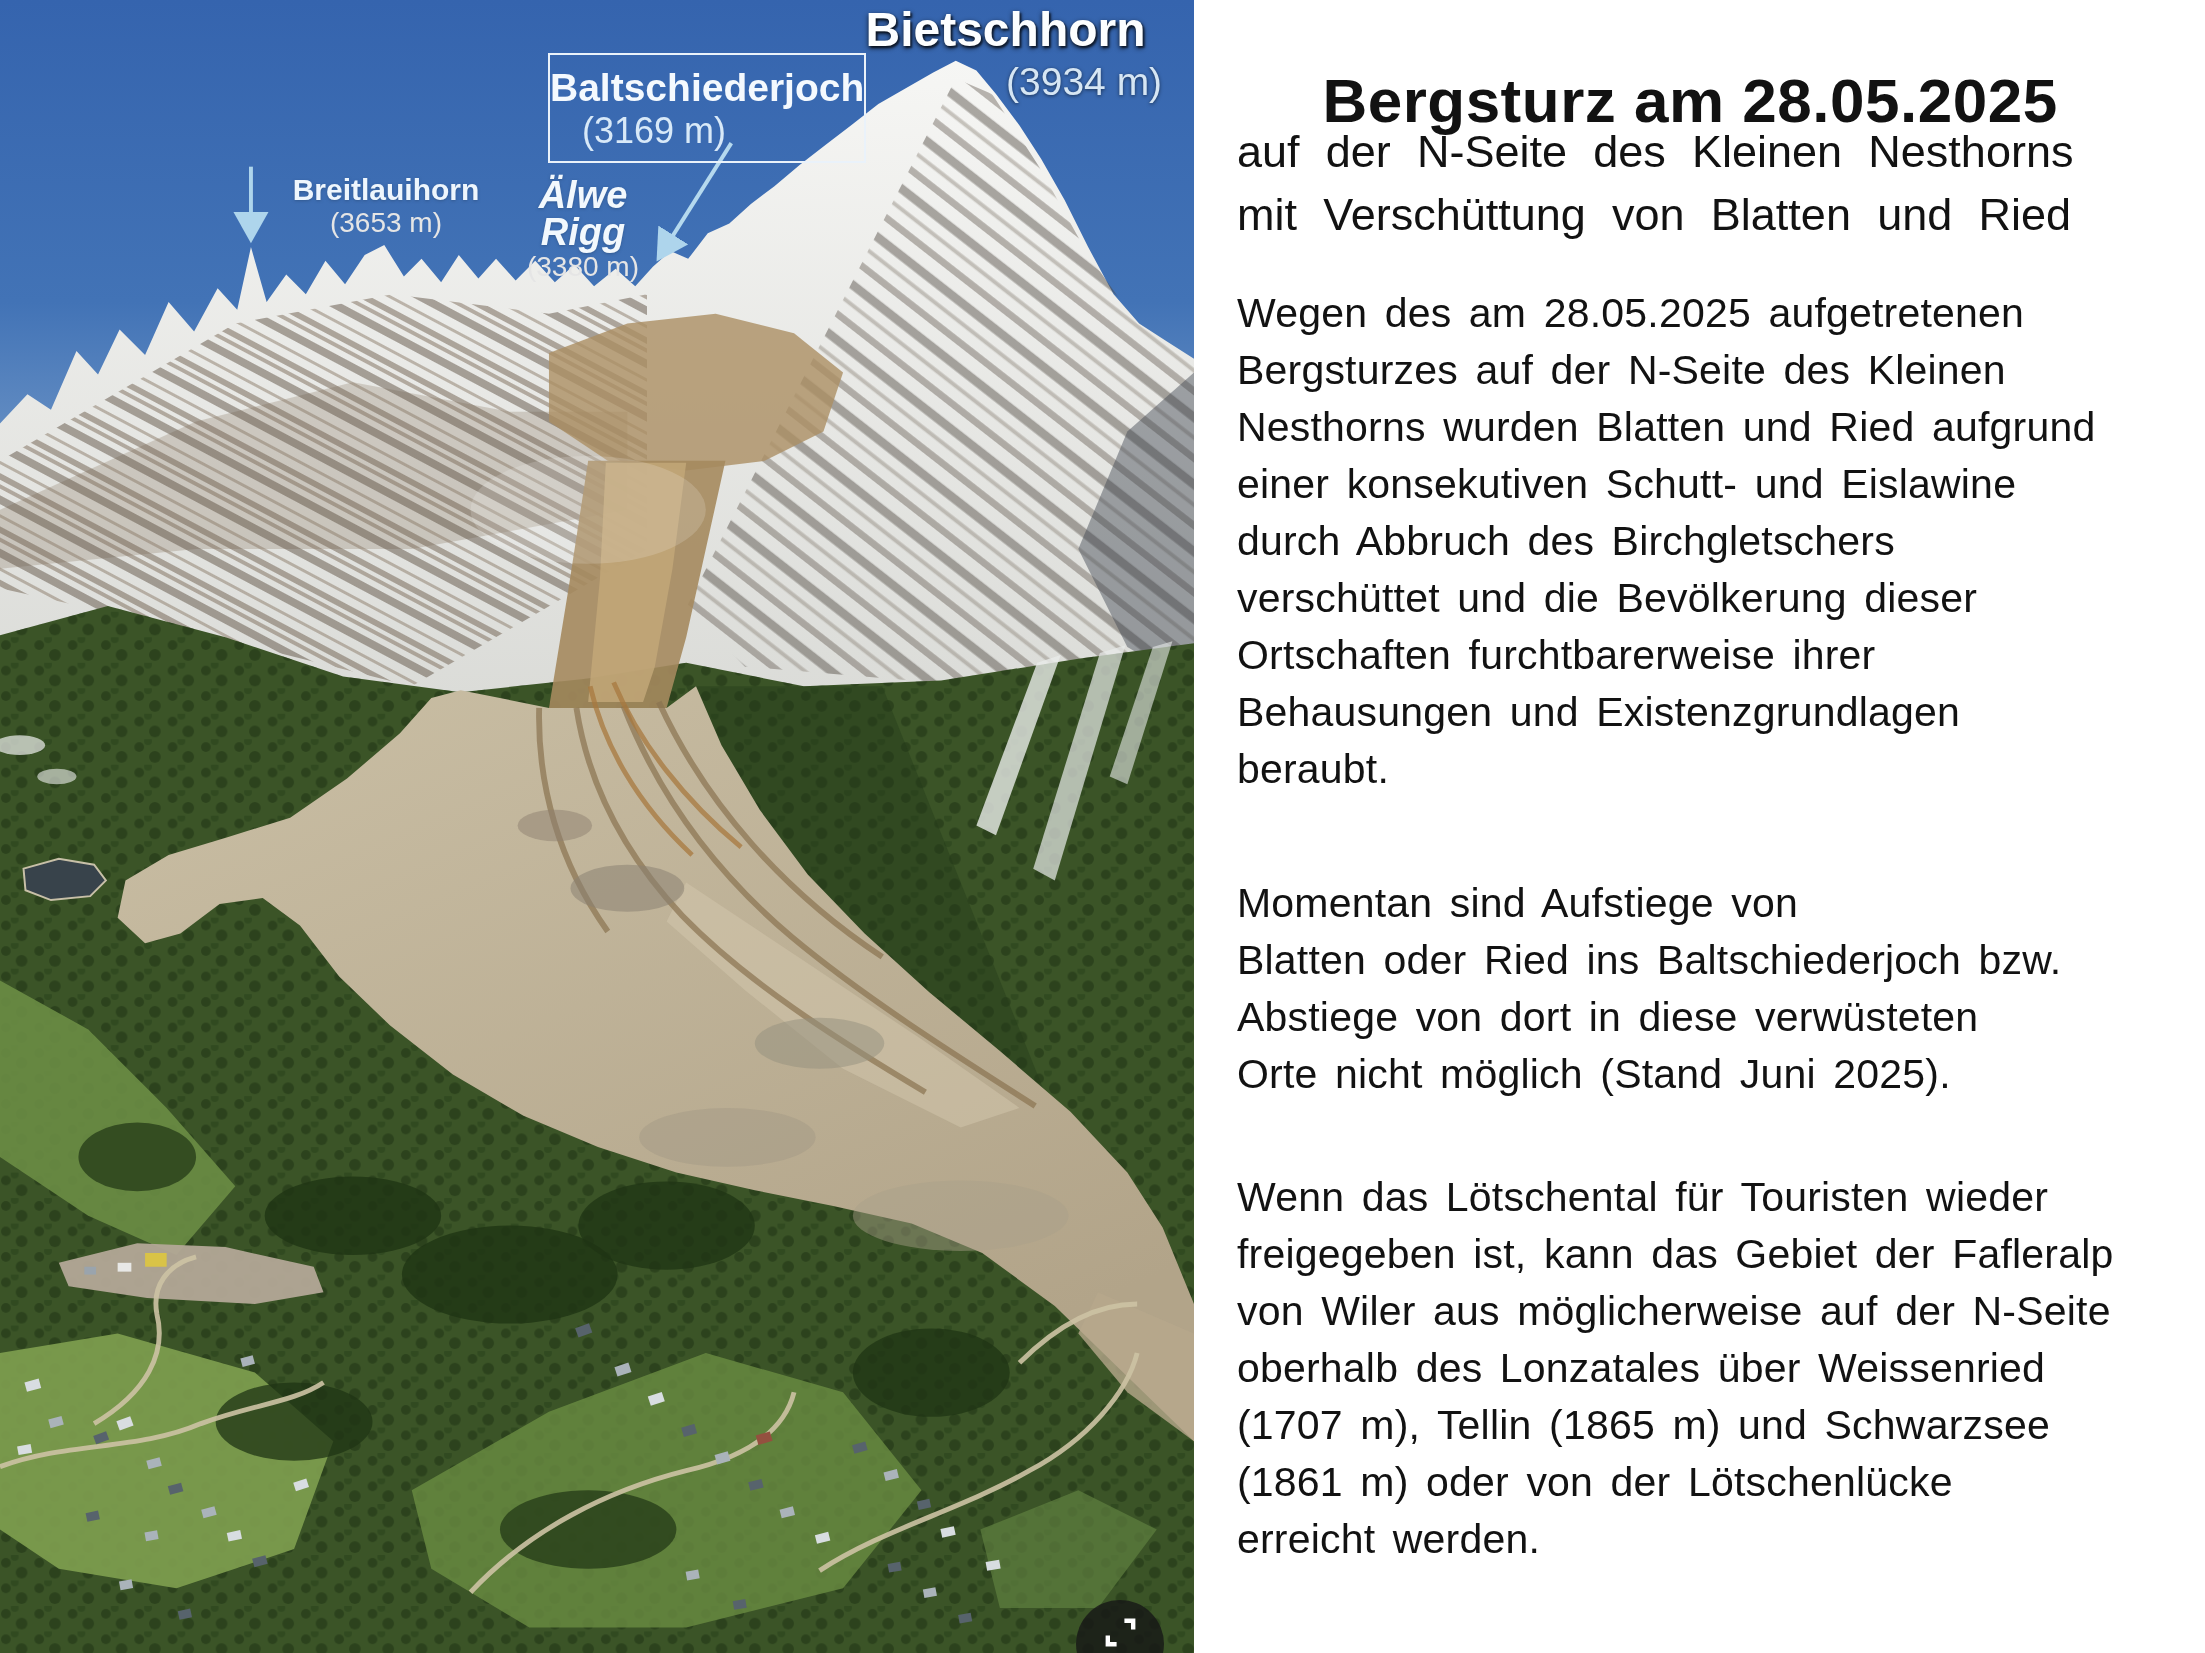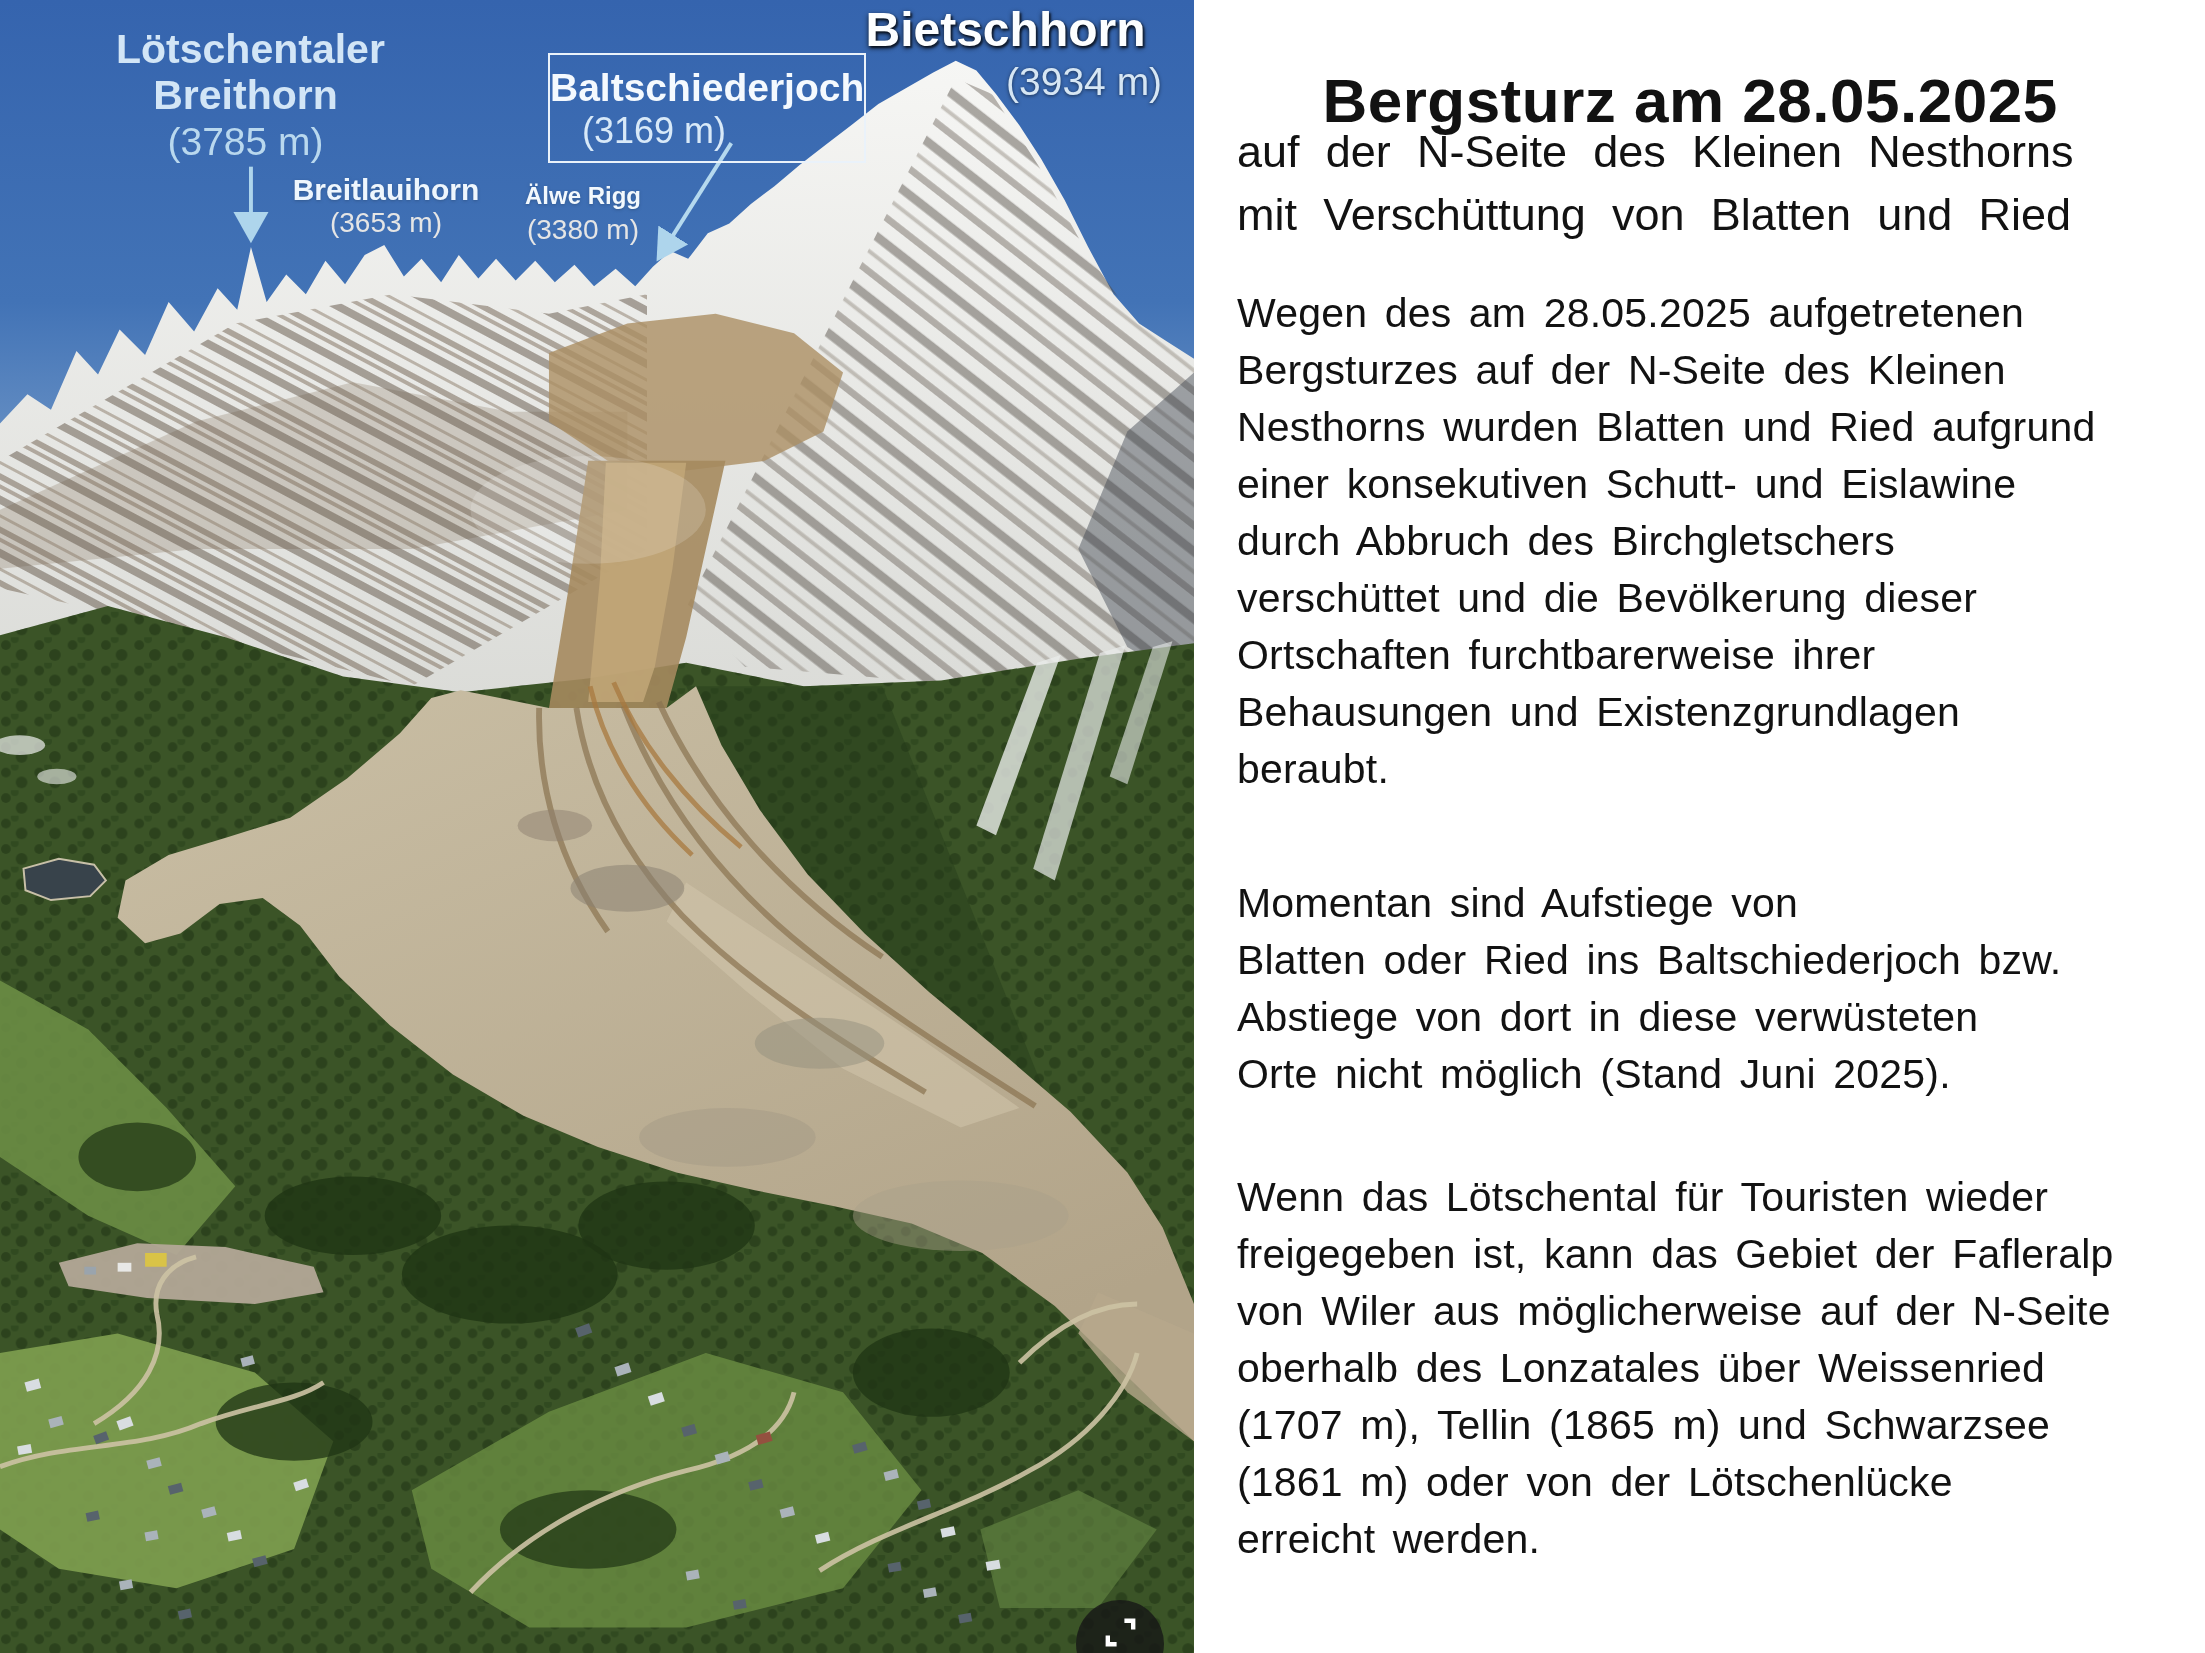--- a/index.html
+++ b/index.html
@@ -11,21 +11,21 @@
   .peak-label{position:absolute;text-align:center;pointer-events:none;}
   .peak-name{font-weight:bold;white-space:pre-line;}
   .peak-elev{white-space:pre-line;}
   .lbl-breithorn{left:116px;top:25.5px;width:259px;color:#d2e5f6;}
   .lbl-breithorn .peak-name{font-size:41px;line-height:46px;}
   .lbl-breithorn .peak-elev{font-size:39px;line-height:43px;color:#b9d8ee;margin-top:2.9px;}
   .lbl-breitlauihorn{left:282px;top:172px;width:208px;color:#eef6fd;}
   .lbl-breitlauihorn .peak-name{font-size:30px;line-height:35px;text-shadow:0 1px 2.9px rgba(40,70,110,.5);}
   .lbl-breitlauihorn .peak-elev{font-size:28px;line-height:32px;color:#e5e5e5;}
   .lbl-aelwerigg{left:494px;top:177px;width:178px;color:#f2f8fd;}
-  .lbl-aelwerigg .peak-name{font-size:24px;line-height:37px;text-shadow:0 1px 2.9px rgba(40,70,110,.5);}
+  .lbl-aelwerigg .peak-name{font-size:38px;line-height:37px;text-shadow:0 1px 2.9px rgba(40,70,110,.5);font-style:italic;}
   .lbl-aelwerigg .peak-elev{font-size:28px;line-height:32px;color:#e5e5e5;}
   .joch-box{position:absolute;left:548px;top:53px;width:314px;height:106px;border:2.9px solid #eaf2fa;
             text-align:left;color:#f4f9fe;}
   .joch-box .peak-name{font-size:39px;line-height:45px;margin-top:9.8px;}
   .joch-box .peak-elev{font-size:36px;line-height:41px;color:#d8e9f8;padding-left:32px;}
   .lbl-bietschhorn{left:843px;top:3.9px;width:325px;text-align:center;color:#fcfeff;}
   .lbl-bietschhorn .peak-name{font-size:48px;line-height:51px;
        text-shadow:0 2px 4.9px rgba(0,0,0,.8),2px 2px 2px rgba(0,0,0,.55);}
   .lbl-bietschhorn .peak-elev{font-size:39px;line-height:41px;color:#d6e6f4;text-align:right;
        padding-right:5.9px;margin-top:5.9px;text-shadow:0 1px 3.9px rgba(0,0,0,.55);}
@@ -218,25 +218,20 @@
           </g>
         <rect x="772" y="1462" width="15" height="10" fill="#94503f" transform="rotate(-16 779 1467)"></rect>
       </g>
 
       <g>
         <line x1="256" y1="170" x2="256" y2="240" stroke="#aed5ec" stroke-width="4" marker-end="url(#mArrow)"></line>
         <line x1="746" y1="146" x2="674" y2="260" stroke="#b5d9ee" stroke-width="4" marker-end="url(#mArrow)"></line>
       </g>
     </svg>
 
-    <div class="peak-label lbl-breithorn">
-      <div class="peak-name">Lötschentaler
-Breithorn</div>
-      <div class="peak-elev">(3785 m)</div>
-    </div>
     <div class="peak-label lbl-breitlauihorn">
       <div class="peak-name">Breitlauihorn</div>
       <div class="peak-elev">(3653 m)</div>
     </div>
     <div class="peak-label lbl-aelwerigg">
       <div class="peak-name">Älwe Rigg</div>
       <div class="peak-elev">(3380 m)</div>
     </div>
     <div class="joch-box">
       <div class="peak-name">Baltschiederjoch</div>

